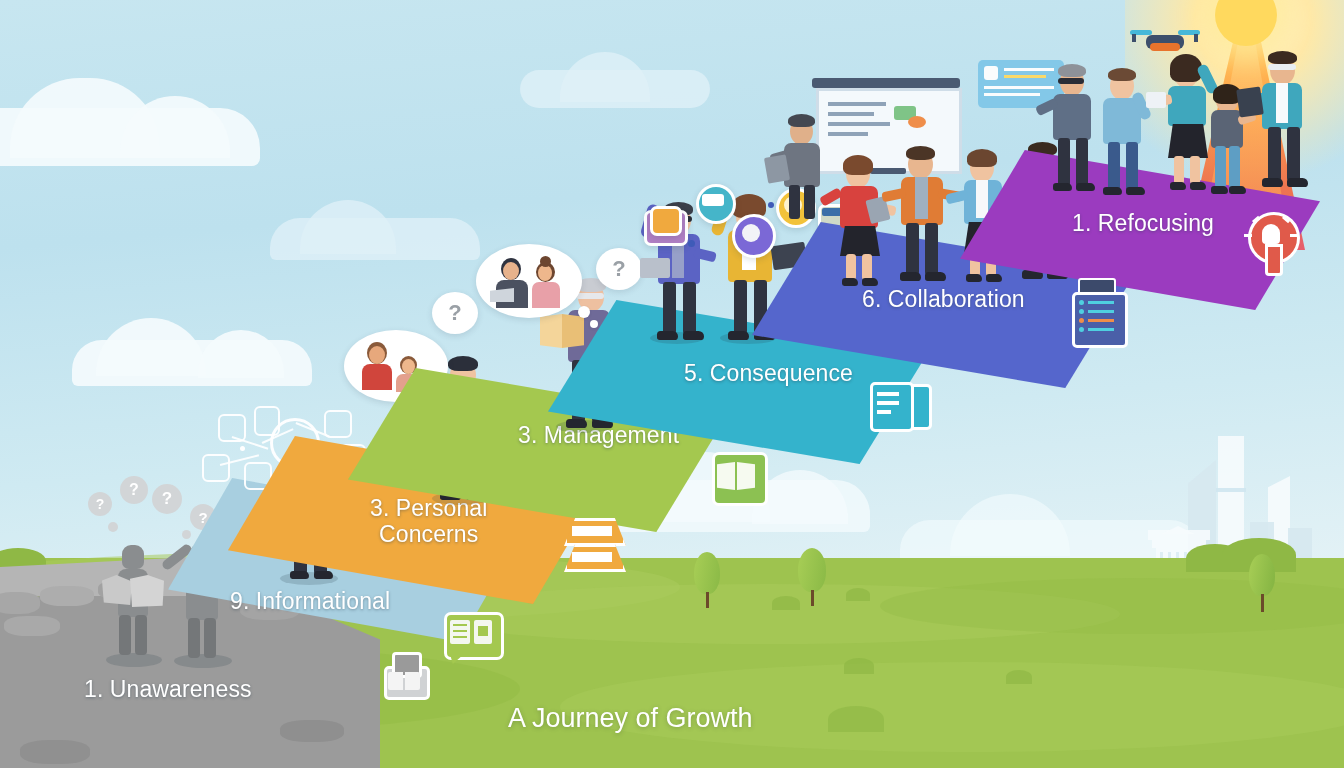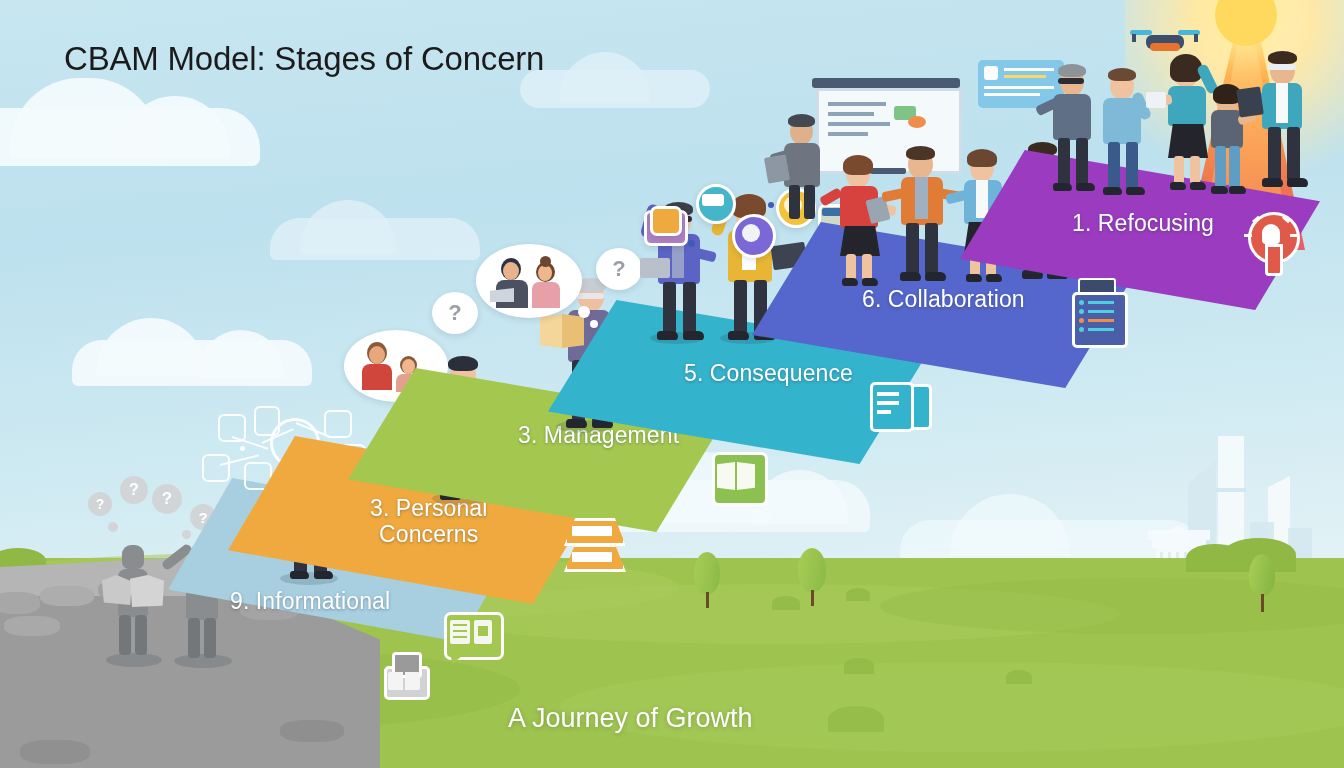--- a/index.html
+++ b/index.html
@@ -221,20 +221,21 @@
     </div>
   <div class="qbub" style="left:152px;top:484px;width:30px;height:30px;">
       <span style="font-size:17px;">?</span>
     </div>
   <div class="qbub" style="left:190px;top:504px;width:26px;height:26px;">
       <span style="font-size:15px;">?</span>
     </div>
   <div class="qbub" style="left:108px;top:522px;width:10px;height:10px;"></div>
   <div class="qbub" style="left:182px;top:530px;width:9px;height:9px;"></div>
 
+  <div class="steplabel" style="left:84px;top:676px;">1. Unawareness</div>
 
   <div class="step" style="left:168px;top:478px;width:356px;height:164px;">
     <div class="edge" style="background:#a8cfe0;"></div>
     <div class="face" style="background:#a8cfe0;"></div>
   </div>
   <div class="steplabel" style="left:230px;top:588px;">9. Informational</div>
 
   <div class="abs" style="left:200px;top:392px;width:165px;height:115px;">
     <div class="nwline" style="left:32px;top:44px;width:38px;transform:rotate(18deg);"></div>
     <div class="nwline" style="left:62px;top:50px;width:34px;transform:rotate(-24deg);"></div>
@@ -608,16 +609,15 @@
   <div class="abs" style="left:1242px;top:212px;width:58px;height:64px;">
     <div class="abs" style="left:6px;top:0;width:46px;height:46px;border-radius:50%;background:#e05a4a;border:3px solid #fff;"></div>
     <div class="abs" style="left:20px;top:12px;width:18px;height:20px;border-radius:9px 9px 4px 4px;background:#fff;"></div>
     <div class="abs" style="left:23px;top:32px;width:12px;height:26px;background:#e05a4a;border:3px solid #fff;border-radius:0 0 4px 4px;"></div>
     <div class="abs" style="left:10px;top:6px;width:8px;height:3px;background:#fff;transform:rotate(-40deg);"></div>
     <div class="abs" style="left:40px;top:6px;width:8px;height:3px;background:#fff;transform:rotate(40deg);"></div>
     <div class="abs" style="left:2px;top:22px;width:8px;height:3px;background:#fff;"></div>
     <div class="abs" style="left:48px;top:22px;width:8px;height:3px;background:#fff;"></div>
   </div>
 
-  <div id="title">CBAM Model: Stages of Concern</div>
   <div id="subtitle">A Journey of Growth</div>
 
 </div>
 
 </body></html>

